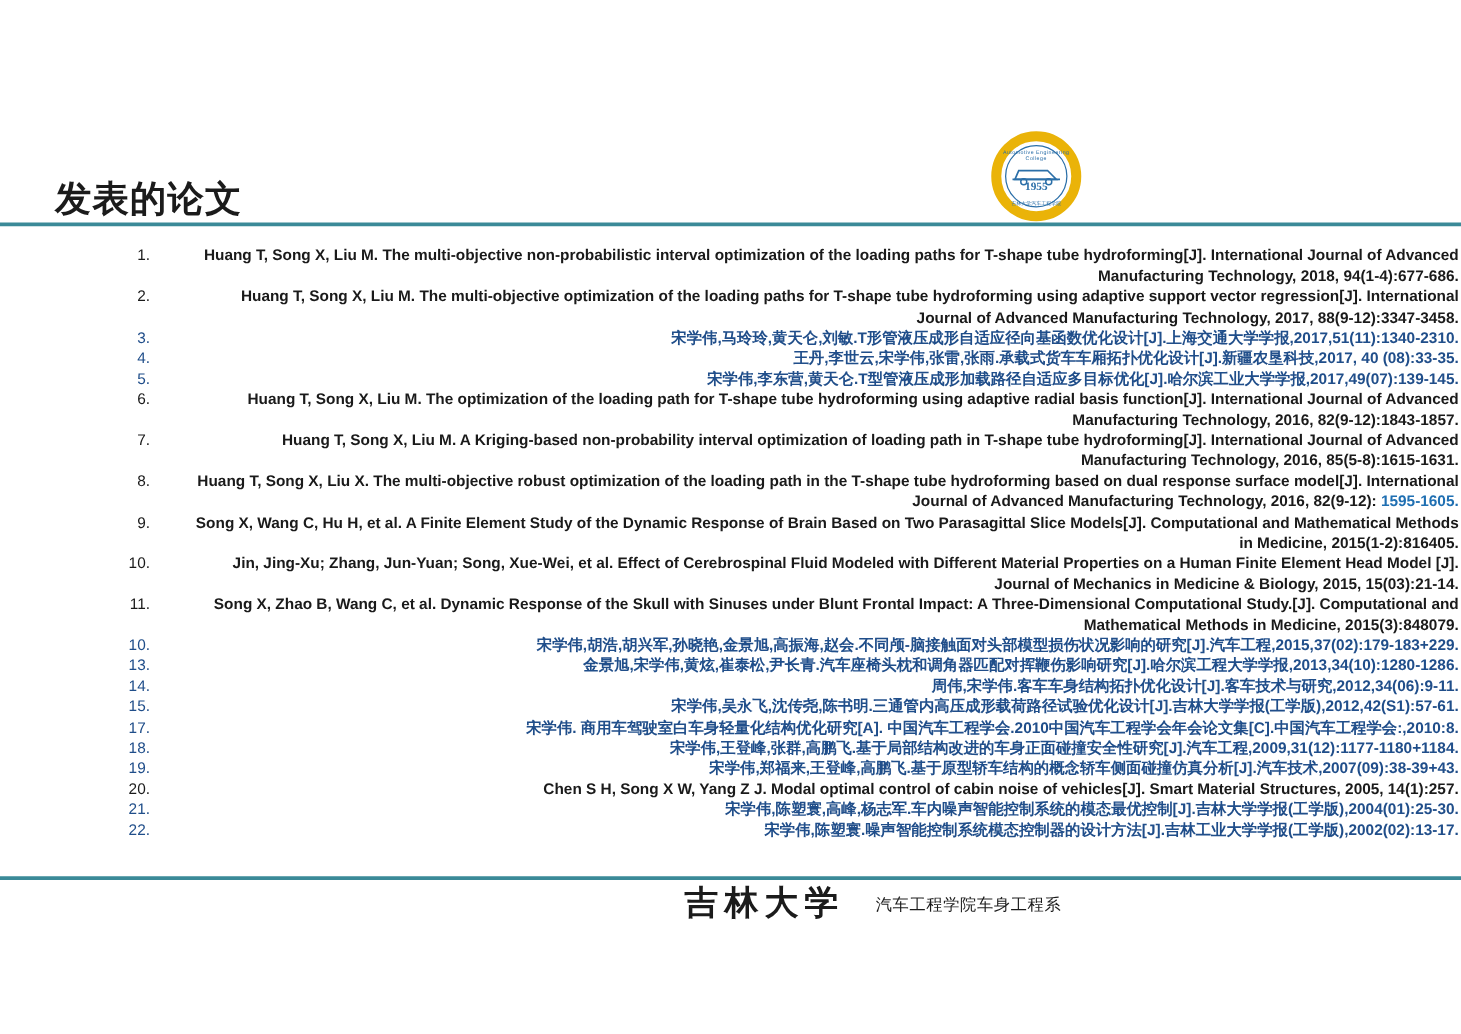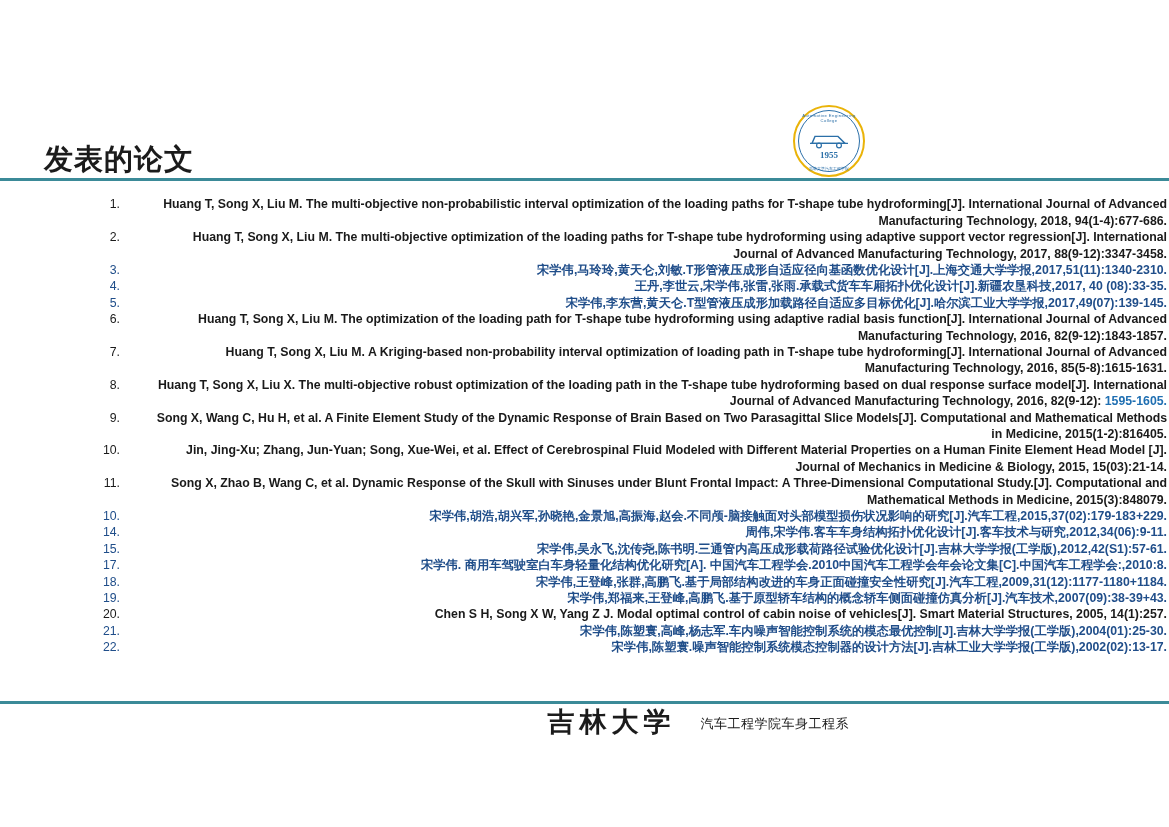--- a/index.html
+++ b/index.html
@@ -35,21 +35,21 @@
   }
 
   
   .logo {
     position: absolute;
     right: 62px;
     top: 105px;
     width: 72px;
     height: 72px;
     border-radius: 50%;
-    border: 2px solid #eab308;
+    border: 8px solid #eab308;
     background: #ffffff;
     box-sizing: border-box;
   }
   .logo .ring-outer {
     position: absolute;
     left: 3px; top: 3px; right: 3px; bottom: 3px;
     border-radius: 50%;
     border: 1px solid #2b6fa8;
   }
   .logo .logo-text-top {
@@ -228,20 +228,24 @@
       </li>
       <li class="ref">
         <span class="num">11.</span>
         <span class="txt">Song X, Zhao B, Wang C, et al. Dynamic Response of the Skull with Sinuses under Blunt Frontal Impact: A Three-Dimensional Computational Study.[J]. Computational and Mathematical Methods in Medicine, 2015(3):848079.</span>
       </li>
       <li class="ref cn">
         <span class="num">10.</span>
         <span class="txt">宋学伟,胡浩,胡兴军,孙晓艳,金景旭,高振海,赵会.不同颅-脑接触面对头部模型损伤状况影响的研究[J].汽车工程,2015,37(02):179-183+229.</span>
       </li>
       <li class="ref cn">
+        <span class="num">13.</span>
+        <span class="txt">金景旭,宋学伟,黄炫,崔泰松,尹长青.汽车座椅头枕和调角器匹配对挥鞭伤影响研究[J].哈尔滨工程大学学报,2013,34(10):1280-1286.</span>
+      </li>
+      <li class="ref cn">
         <span class="num">14.</span>
         <span class="txt">周伟,宋学伟.客车车身结构拓扑优化设计[J].客车技术与研究,2012,34(06):9-11.</span>
       </li>
       <li class="ref cn">
         <span class="num">15.</span>
         <span class="txt">宋学伟,吴永飞,沈传尧,陈书明.三通管内高压成形载荷路径试验优化设计[J].吉林大学学报(工学版),2012,42(S1):57-61.</span>
       </li>
       <li class="ref cn">
         <span class="num">17.</span>
         <span class="txt">宋学伟. 商用车驾驶室白车身轻量化结构优化研究[A]. 中国汽车工程学会.2010中国汽车工程学会年会论文集[C].中国汽车工程学会:,2010:8.</span>

